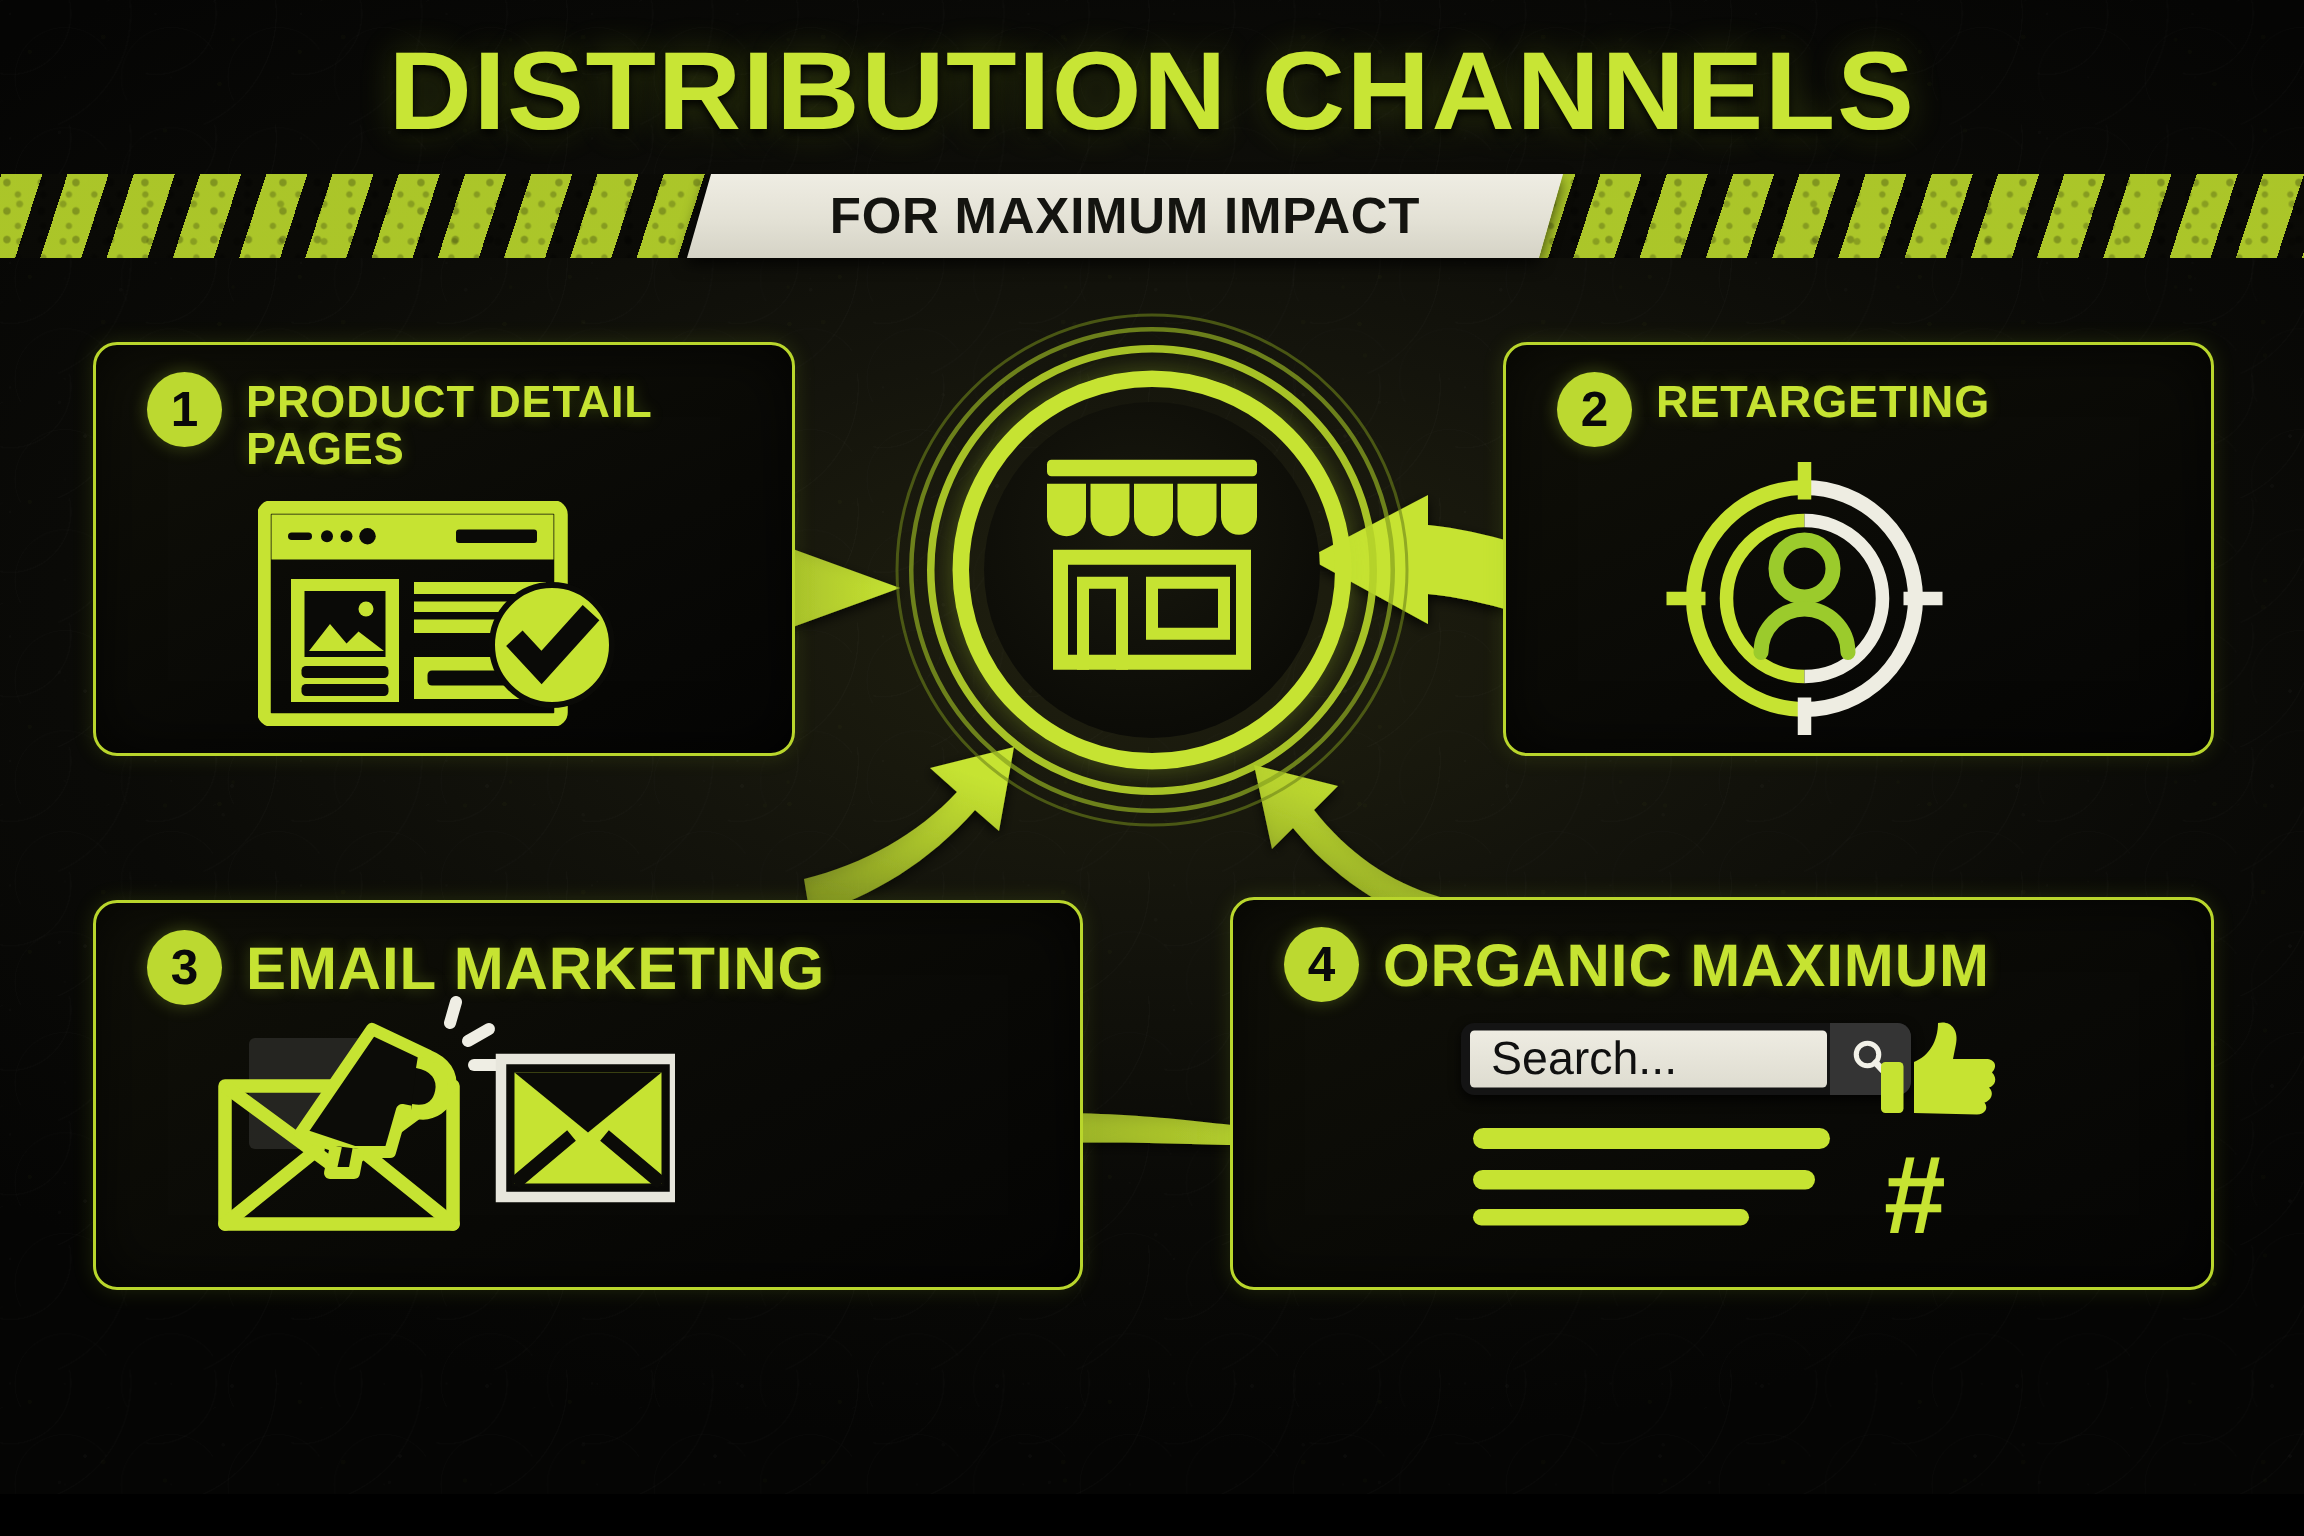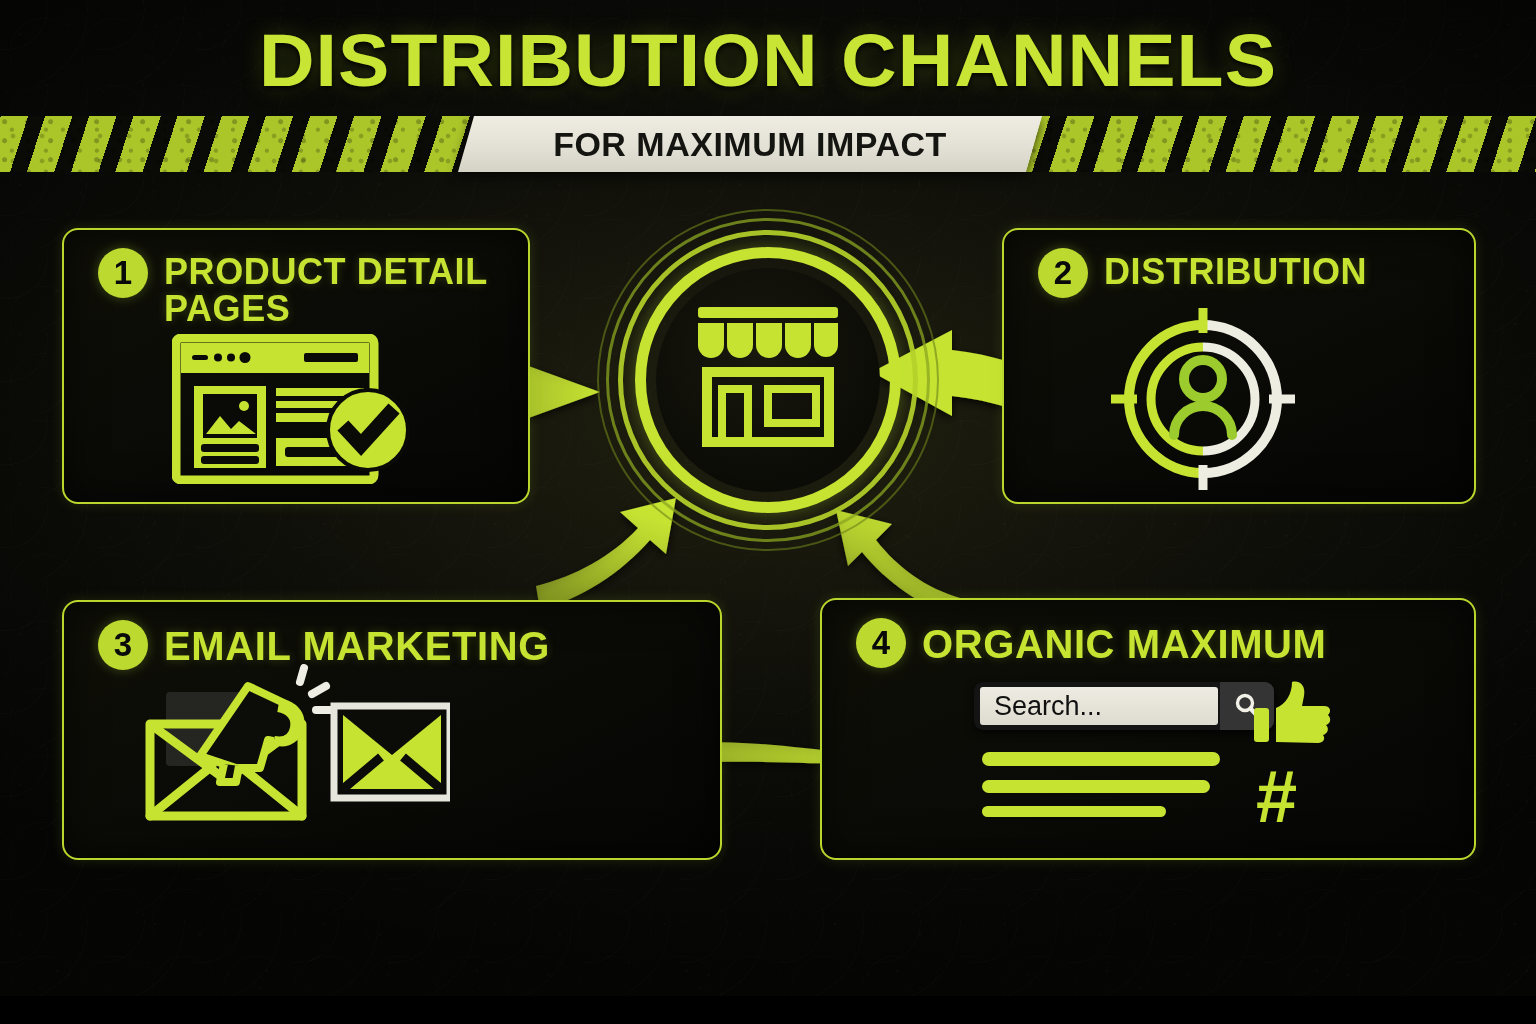--- a/index.html
+++ b/index.html
@@ -158,21 +158,21 @@
     font-weight: 700;
     font-size: 33px;
     display: flex;
     align-items: center;
     justify-content: center;
     box-shadow: 0 0 12px rgba(180,220,45,.3);
   }
   .card-title {
     color: #c6e332;
     font-weight: 700;
-    font-size: 36px;
+    font-size: 30px;
     letter-spacing: .6px;
     line-height: 1.02;
     padding-top: 6px;
     text-shadow: 0 0 10px rgba(170,210,40,.25);
   }
   .card-3 .card-title, .card-4 .card-title { font-size: 40px; }
 
   .card-art { position: absolute; }
 
   
@@ -349,21 +349,21 @@
 
         <circle cx="196" cy="96" r="40" fill="#c6e332" stroke="#0a0a07" stroke-width="4"></circle>
         <path d="M176,97 l13,14 l28,-31" fill="none" stroke="#0a0a07" stroke-width="15" stroke-linecap="square"></path>
       </svg>
     </div>
   </div>
 
   <div class="card card-2">
     <div class="card-head">
       <div class="badge">2</div>
-      <div class="card-title">DISTRIBUTION</div>
+      <div class="card-title">RETARGETING</div>
     </div>
     <div class="card-art" style="left:104px; top:78px;">
       <svg width="190" height="182" viewBox="0 0 190 182">
         <g transform="translate(95,91)">
 
           <path d="M0,-74 A74,74 0 0 0 0,74" fill="none" stroke="#c6e332" stroke-width="10" stroke-linecap="butt"></path>
           <path d="M0,-74 A74,74 0 0 1 0,74" fill="none" stroke="#eeede2" stroke-width="10" stroke-linecap="butt"></path>
 
           <path d="M0,-52 A52,52 0 0 0 0,52" fill="none" stroke="#c6e332" stroke-width="9"></path>
           <path d="M0,-52 A52,52 0 0 1 0,52" fill="none" stroke="#eeede2" stroke-width="9"></path>
@@ -422,21 +422,21 @@
     <div class="card-head">
       <div class="badge">4</div>
       <div class="card-title">ORGANIC MAXIMUM</div>
     </div>
 
     <div style="position:absolute; left:152px; top:82px; width:300px; height:48px;
                 background:#141414; border-radius:9px; box-shadow:0 3px 8px rgba(0,0,0,.8);">
       <div style="position:absolute; left:6px; top:5px; width:238px; height:38px;
                   background:linear-gradient(180deg,#eeece2,#dedcd0); border-radius:3px;
                   display:flex; align-items:center; padding-left:14px; box-sizing:border-box;">
-        <span style="font-size:27px; color:#101010; font-family:'Liberation Sans',sans-serif;">Search...</span>
+        <span style="font-size:31px; color:#101010; font-family:'Liberation Sans',sans-serif;">Search...</span>
       </div>
       <div style="position:absolute; right:0; top:0; width:54px; height:48px;
                   background:#343434; border-radius:0 9px 9px 0; display:flex;
                   align-items:center; justify-content:center;">
         <svg width="30" height="30" viewBox="0 0 30 30">
           <circle cx="13" cy="12" r="7.5" fill="none" stroke="#f2f1e8" stroke-width="3.4"></circle>
           <path d="M18.5,17.5 L25,24.5" stroke="#f2f1e8" stroke-width="4.4" stroke-linecap="round"></path>
         </svg>
       </div>
     </div>

